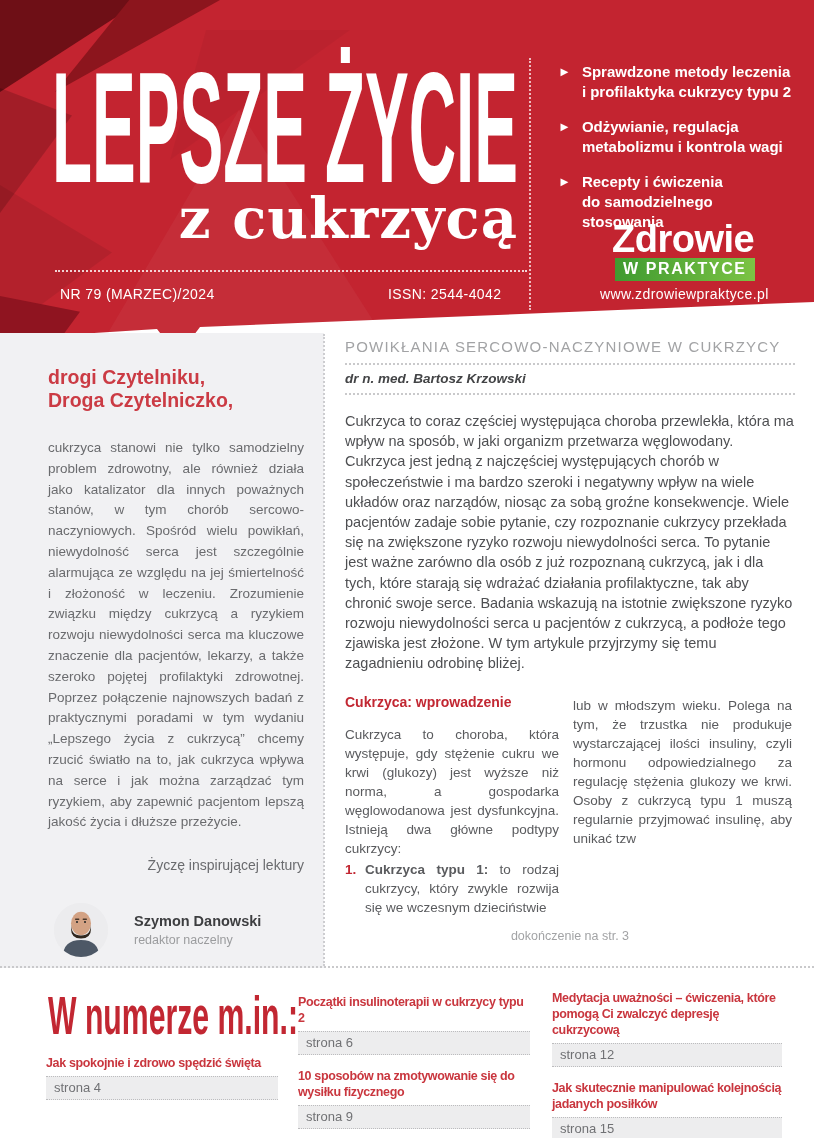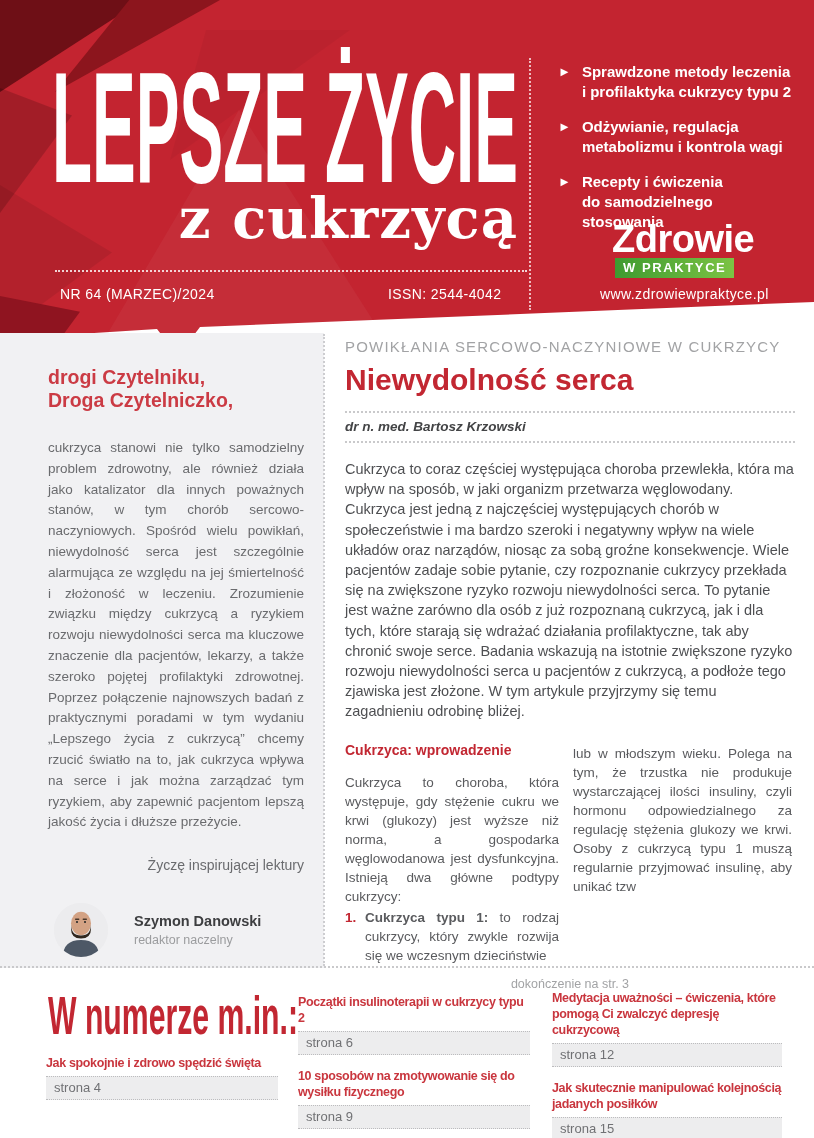--- a/index.html
+++ b/index.html
@@ -47,21 +47,21 @@
   .issue{left:60px;} .issn{left:388px;} .website{left:600px;}
   .bullets{position:absolute;left:558px;top:62px;width:240px;list-style:none;}
   .bullet{display:flex;gap:11px;margin-bottom:15px;color:#fff;}
   .bullet .arrow{font-size:13px;line-height:20px;flex:0 0 auto;}
   .bullet .btxt{font-size:15px;line-height:20px;font-weight:bold;}
   .logo{position:absolute;left:612px;top:220px;color:#fff;}
   .logo-name{font-size:38px;font-weight:bold;letter-spacing:-.5px;line-height:1;}
   .logo-badge{
     display:inline-block;margin:0 0 0 3px;padding:2px 8px 3px;
     background:linear-gradient(90deg,var(--badge_green_a,#3f9a30),var(--badge_green_b,#7cc344));
-    font-size:13px;font-weight:bold;letter-spacing:1.6px;
+    font-size:16px;font-weight:bold;letter-spacing:1.6px;
   }
   
   .panel{position:absolute;left:0;top:333px;width:324px;height:635px;background:var(--panel_gray,#f1f1f3);}
   .col-divider{position:absolute;left:323px;top:334px;height:632px;border-left:2px dotted #cdcdd0;}
   .editorial{position:absolute;left:48px;top:366px;width:256px;}
   .edit-heading{font-size:19.5px;line-height:23px;font-weight:bold;color:var(--heading_red,#cb3b44);margin-bottom:26px;}
   .edit-body{font-size:13.5px;line-height:20.8px;color:var(--text_gray,#6a6b6e);text-align:justify;margin-bottom:24px;}
   .edit-closing{font-size:14px;color:var(--text_gray,#6a6b6e);text-align:right;margin-bottom:30px;}
   .editor-row{display:flex;align-items:center;gap:26px;margin-left:6px;}
   .avatar{width:54px;height:54px;border-radius:50%;overflow:hidden;background:#ececee;flex:0 0 auto;}
@@ -119,21 +119,21 @@
       <svg width="470" height="150">
         <text x="0" y="138" font-family="Liberation Sans, sans-serif" font-weight="bold" font-size="158" fill="#ffffff" textLength="466" lengthAdjust="spacingAndGlyphs">LEPSZE ŻYCIE</text>
       </svg>
     </div>
     <div class="mast-sub">z cukrzycą</div>
 
     <div class="mast-dots"></div>
     <div class="banner-vdiv"></div>
 
     <div class="issue-row">
-      <span class="issue">NR 64 (MARZEC)/2024</span>
+      <span class="issue">NR 79 (MARZEC)/2024</span>
       <span class="issn">ISSN: 2544-4042</span>
       <span class="website">www.zdrowiewpraktyce.pl</span>
     </div>
 
     <ul class="bullets">
       <li class="bullet">
         <span class="arrow">►</span>
         <span class="btxt">
           <span style="display:block">Sprawdzone metody leczenia</span>
           <span style="display:block">i profilaktyka cukrzycy typu 2</span>
@@ -187,21 +187,20 @@
       </div>
       <div>
         <div class="editor-name">Szymon Danowski</div>
         <div class="editor-role">redaktor naczelny</div>
       </div>
     </div>
   </aside>
 
   <main class="article">
     <div class="kicker">POWIKŁANIA SERCOWO-NACZYNIOWE W CUKRZYCY</div>
-    <h1 class="title">Niewydolność serca</h1>
     <div class="author-box">dr n. med. Bartosz Krzowski</div>
     <p class="intro">Cukrzyca to coraz częściej występująca choroba przewlekła, która ma wpływ na sposób, w jaki organizm przetwarza węglowodany. Cukrzyca jest jedną z najczęściej występujących chorób w społeczeństwie i ma bardzo szeroki i negatywny wpływ na wiele układów oraz narządów, niosąc za sobą groźne konsekwencje. Wiele pacjentów zadaje sobie pytanie, czy rozpoznanie cukrzycy przekłada się na zwiększone ryzyko rozwoju niewydolności serca. To pytanie jest ważne zarówno dla osób z już rozpoznaną cukrzycą, jak i dla tych, które starają się wdrażać działania profilaktyczne, tak aby chronić swoje serce. Badania wskazują na istotnie zwiększone ryzyko rozwoju niewydolności serca u pacjentów z cukrzycą, a podłoże tego zjawiska jest złożone. W tym artykule przyjrzymy się temu zagadnieniu odrobinę bliżej.</p>
 
     <div class="cols">
       <div class="colA">
         <div class="sec-heading">Cukrzyca: wprowadzenie</div>
         <p class="coltext">Cukrzyca to choroba, która występuje, gdy stężenie cukru we krwi (glukozy) jest wyższe niż norma, a gospodarka węglowodanowa jest dysfunkcyjna. Istnieją dwa główne podtypy cukrzycy:</p>
         <div class="list-item">
           <span class="li-num">1.</span>
           <span class="li-body"><b>Cukrzyca typu 1:</b> <span>to rodzaj cukrzycy, który zwykle rozwija się we wczesnym dzieciństwie</span></span>

